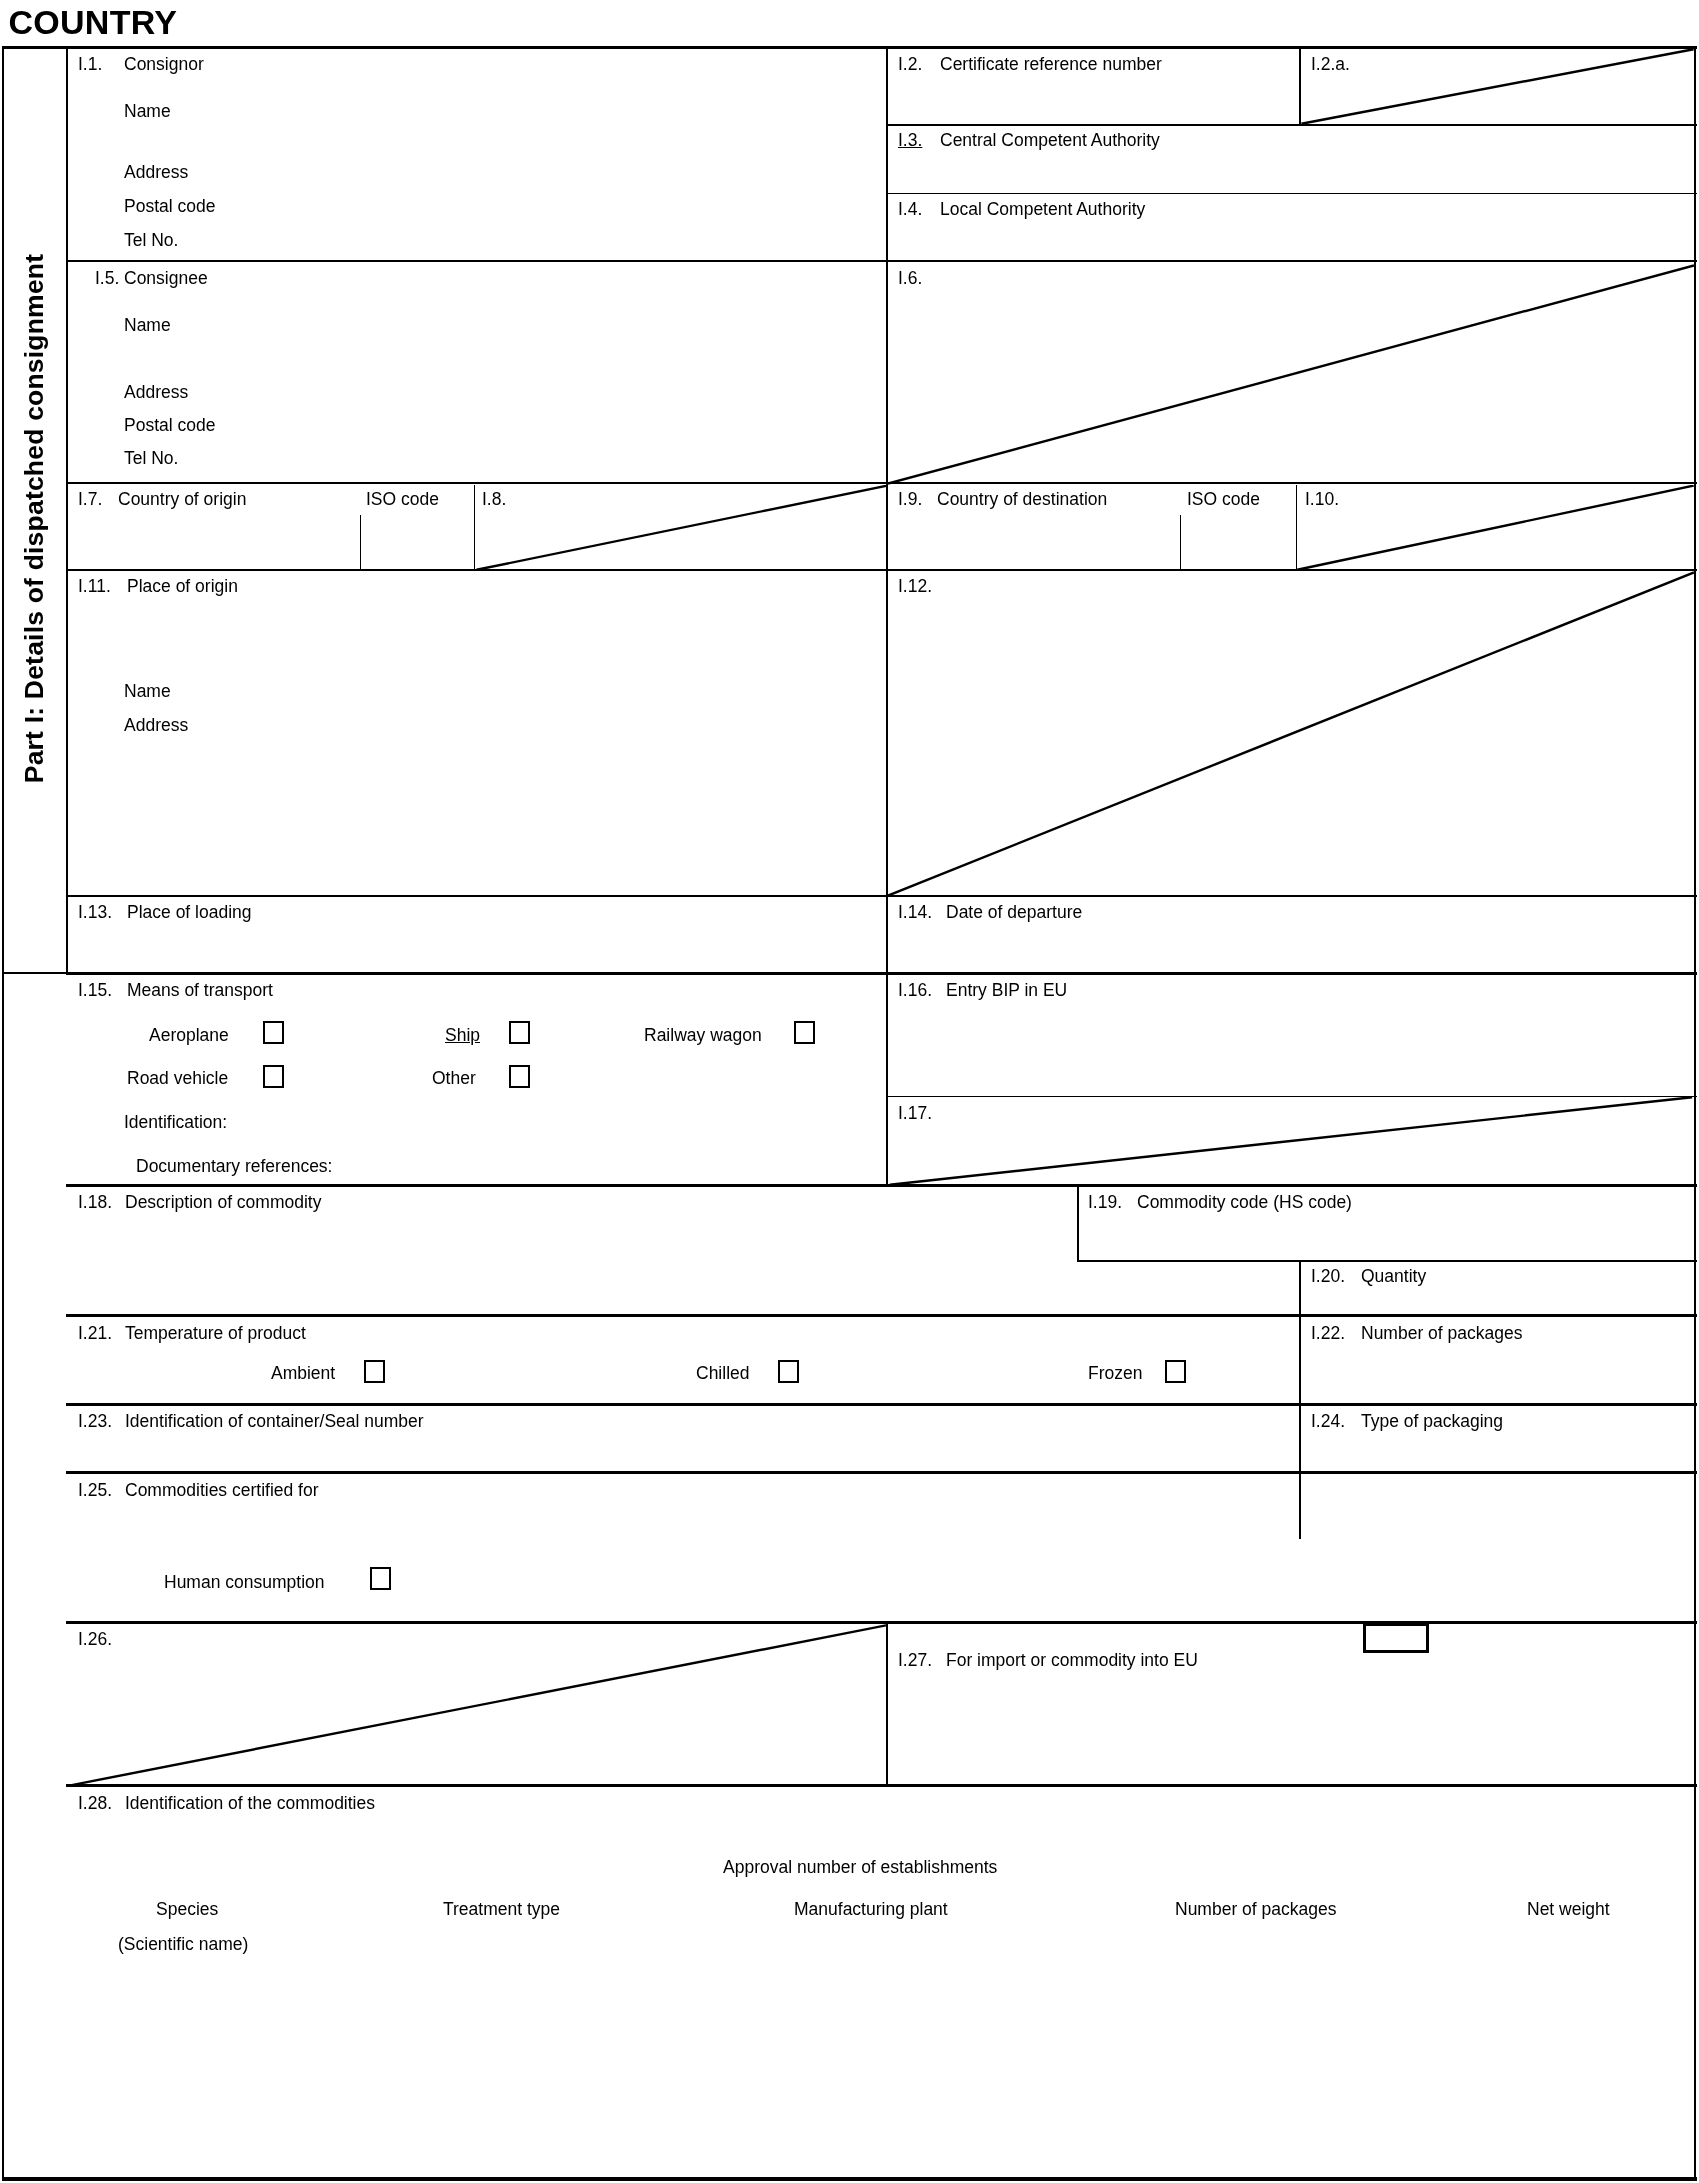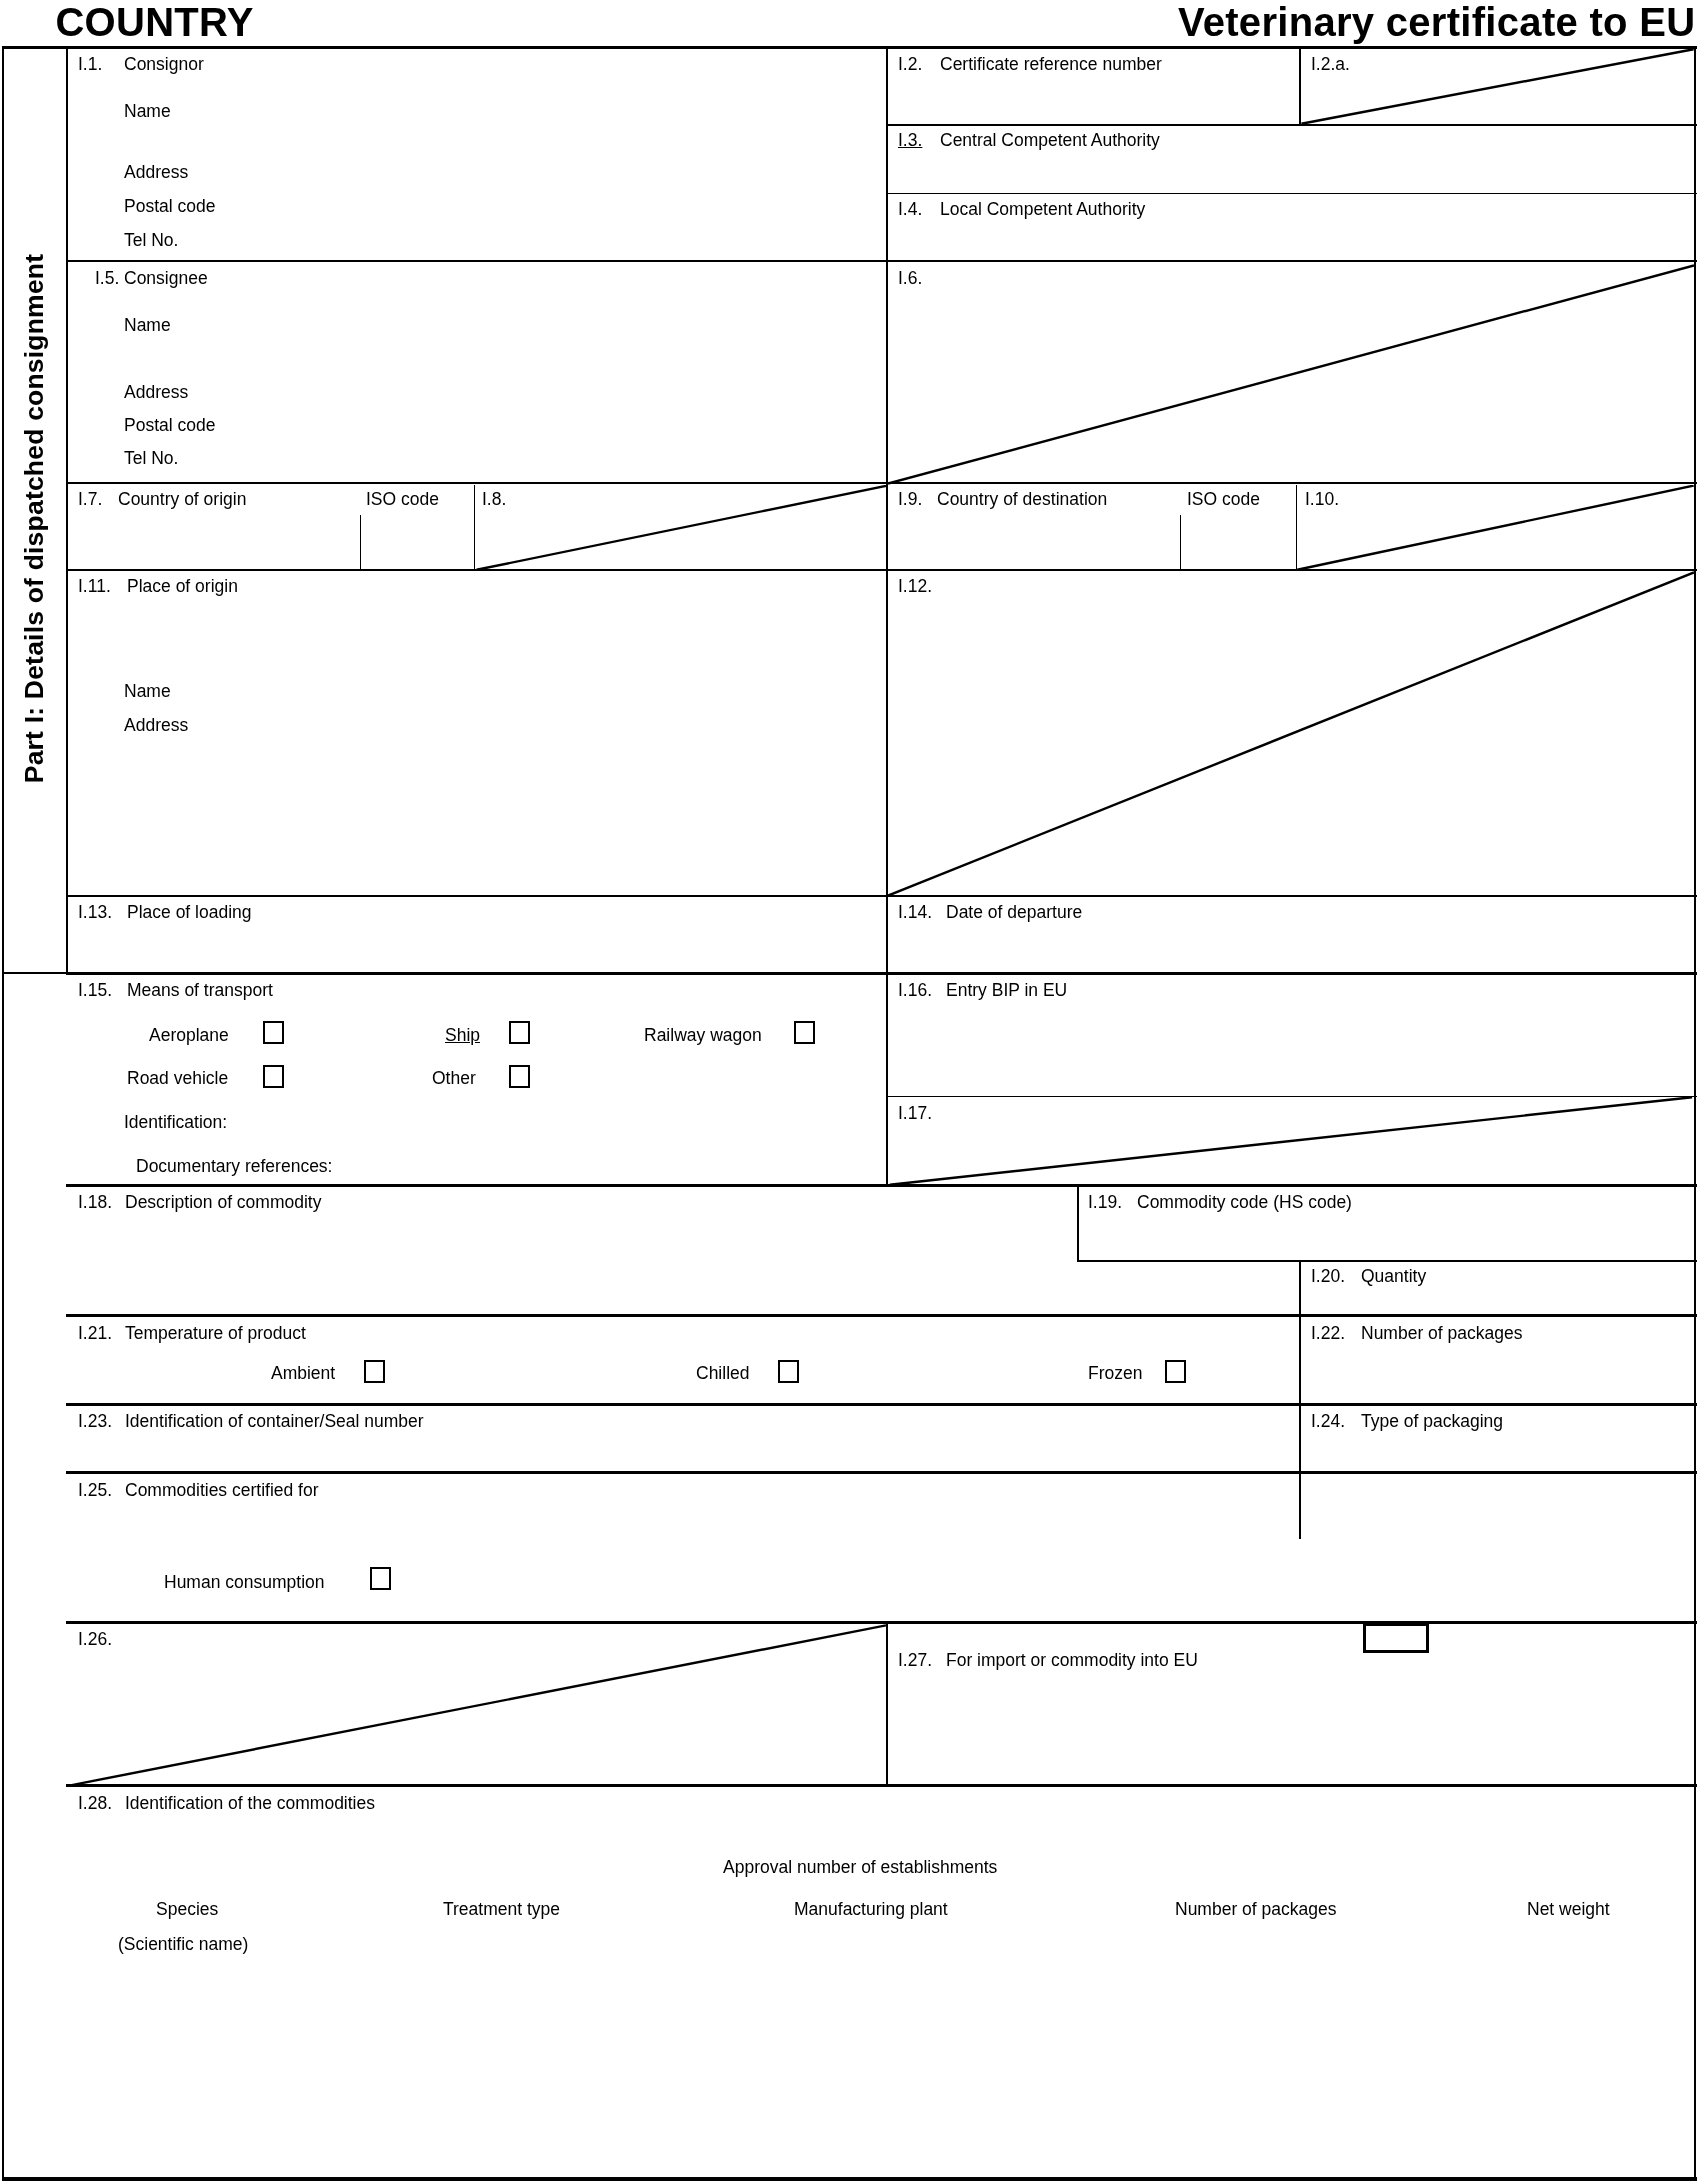--- a/index.html
+++ b/index.html
@@ -17,25 +17,24 @@
     height: 2183px;
     background: #ffffff;
     overflow: hidden;
   }
 
   
   .hdr {
     position: absolute;
     top: 3.6px;
     font-weight: bold;
-    font-size: 40px;
+    font-size: 34px;
     line-height: 36px;
     letter-spacing: 0.3px;
     white-space: nowrap;
-    margin-left: 47px;
   }
   .hdr-left  { left: 8.4px; }
   .hdr-right { right: 3.6px; }
 
   
   .hline { position: absolute; background: #000; height: 1.8px; }
   .vline { position: absolute; background: #000; width: 1.8px; }
   .hline-thin { position: absolute; background: #000; height: 1.2px; }
   .vline-thin { position: absolute; background: #000; width: 1.2px; }
 
@@ -85,21 +84,20 @@
   
   .diag { position: absolute; overflow: hidden; pointer-events: none; }
   .diag svg { display: block; }
 </style>
 </head>
 <body>
 
 <div id="page">
 
   <div class="hdr hdr-left">COUNTRY</div>
-  <div class="hdr hdr-right">Veterinary certificate to EU</div>
 
   <div class="hline" style="left:1.8px; top:46px; width:1695px; height:3px;"></div>
 
   <div class="hline" style="left:1.8px; top:2177px; width:1695px; height:3.6px;"></div>
 
   <div class="vline" style="left:1.8px; top:46px; height:2135px; width:2.4px;"></div>
 
   <div class="vline" style="left:1694px; top:46px; height:2135px; width:2.4px;"></div>
 
   <div class="vline" style="left:66px; top:46px; height:928px; width:2.4px;"></div>

